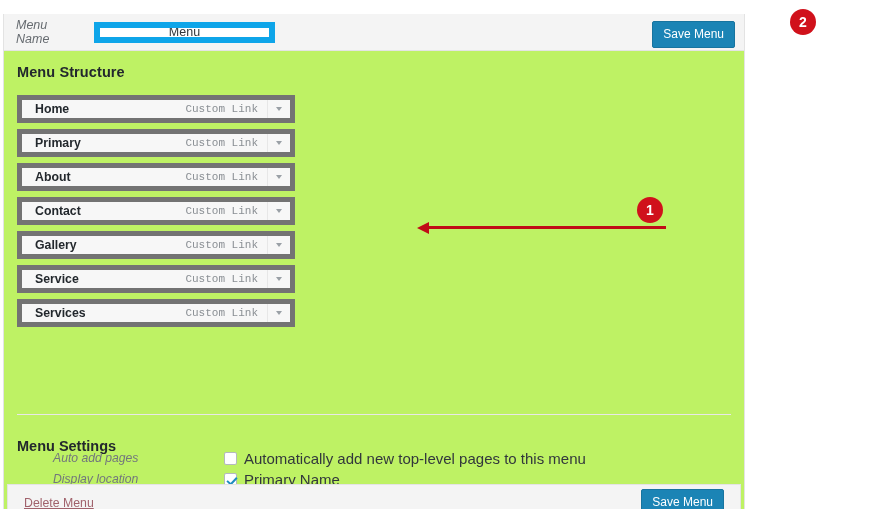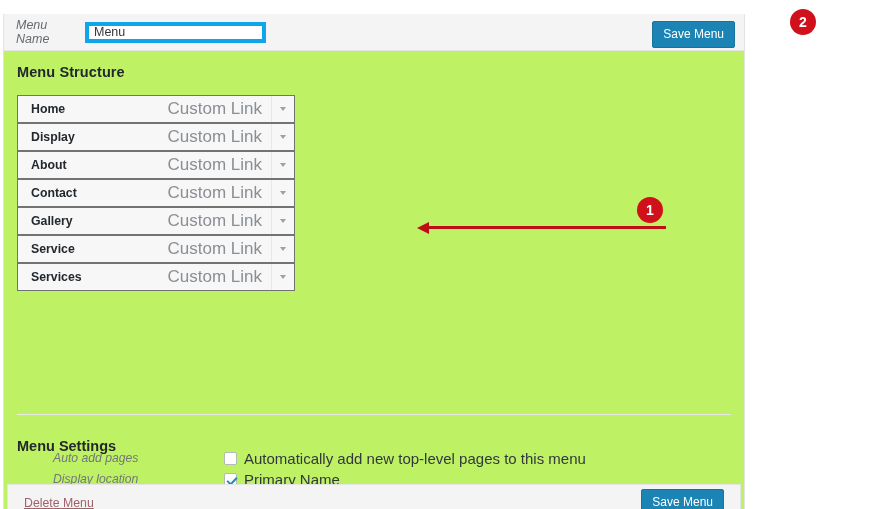--- a/index.html
+++ b/index.html
@@ -42,31 +42,32 @@
     position: relative;
   }
   #menu-name-label {
     font-style: italic;
     color: #666b70;
     font-size: 12.5px;
     width: 58px;
     flex: none;
   }
   #menu-name-input {
-    margin-left: 11px;
+    margin-left: 20px;
     width: 181px;
     height: 21px;
-    border: 4px solid #0ea5e9;
+    border: 6px solid #0ea5e9;
     background: #ffffff;
     font-family: "Liberation Sans", sans-serif;
     font-size: 12.5px;
     color: #32373c;
     padding: 0 5px;
     outline: none;
     border-radius: 0;
+    text-align: center;
   }
 
   
   .save-btn {
     background: #1b84b5;
     border: 1px solid #17749f;
     color: #ffffff;
     font-family: "Liberation Sans", sans-serif;
     font-size: 12px;
     line-height: 1;
@@ -100,37 +101,38 @@
   }
 
   
   #menu-items {
     margin-top: 15px;
     width: 278px;
   }
   .menu-item {
     height: 28px;
     background: #f7f7f7;
-    border: 1px solid #737373;
-    display: flex;
-    align-items: center;
-    margin-bottom: 0;
+    border: 5px solid #737373;
+    display: flex;
+    align-items: center;
+    margin-bottom: 6px;
     position: relative;
   }
   .mi-title {
     flex: 1;
     font-size: 12.3px;
     font-weight: bold;
     color: #23282d;
     padding-left: 13px;
   }
   .mi-type {
-    font-size: 17px;
+    font-size: 11px;
     color: #8a8f94;
     padding-right: 9px;
+    font-family: Liberation Mono, monospace;
   }
   .mi-toggle {
     width: 23px;
     height: 100%;
     border-left: 1px solid #e7e7e7;
     display: flex;
     align-items: center;
     justify-content: center;
     cursor: pointer;
   }
@@ -285,21 +287,21 @@
 
     <div id="menu-items">
         <div class="menu-item">
           <span class="mi-title">Home</span>
           <span class="mi-type">Custom Link</span>
           <span class="mi-toggle">
             <span class="chev"></span>
           </span>
         </div>
         <div class="menu-item">
-          <span class="mi-title">Display</span>
+          <span class="mi-title">Primary</span>
           <span class="mi-type">Custom Link</span>
           <span class="mi-toggle">
             <span class="chev"></span>
           </span>
         </div>
         <div class="menu-item">
           <span class="mi-title">About</span>
           <span class="mi-type">Custom Link</span>
           <span class="mi-toggle">
             <span class="chev"></span>

